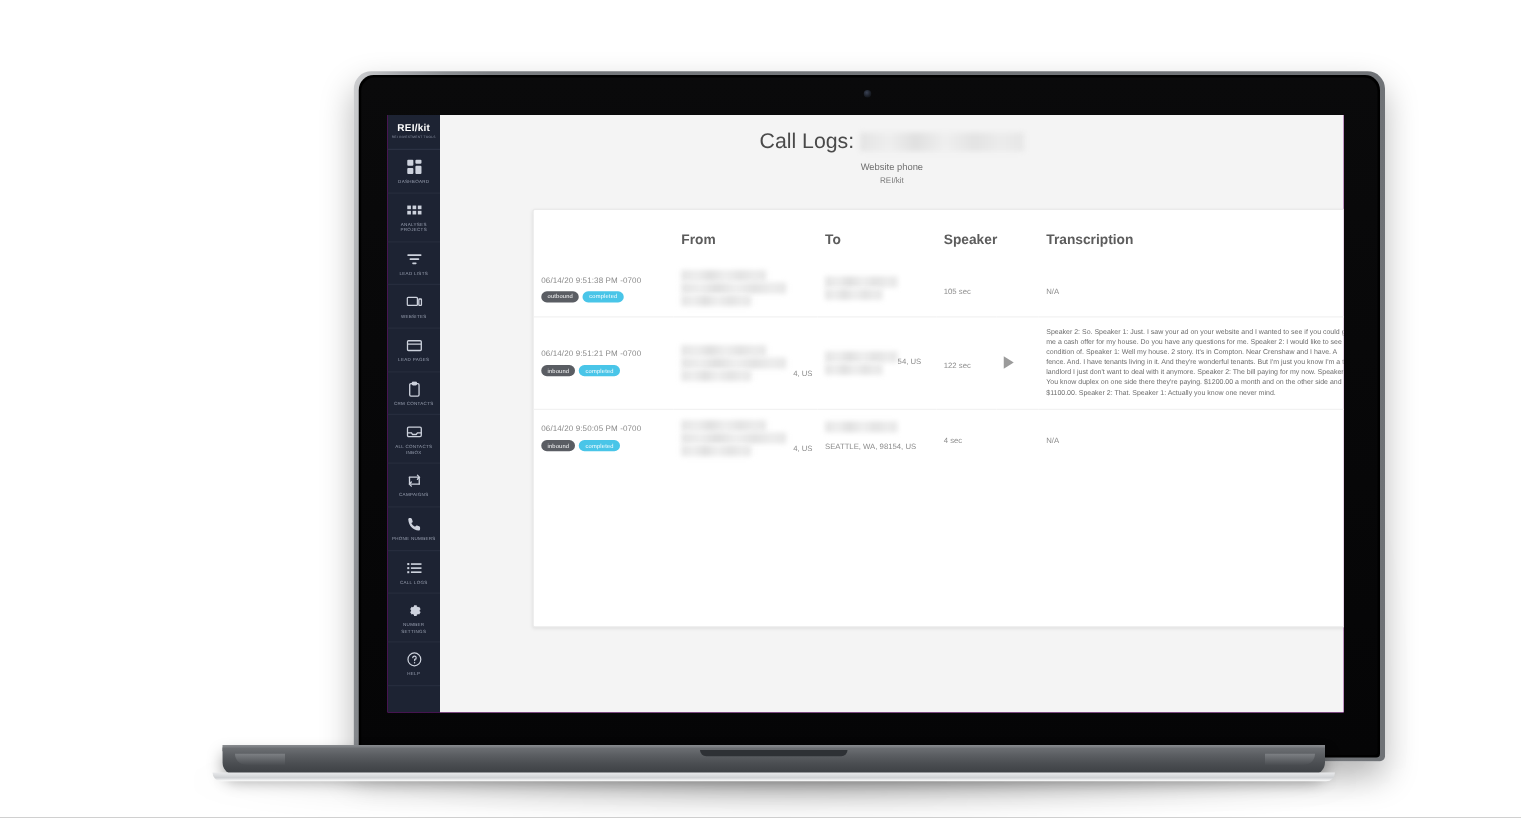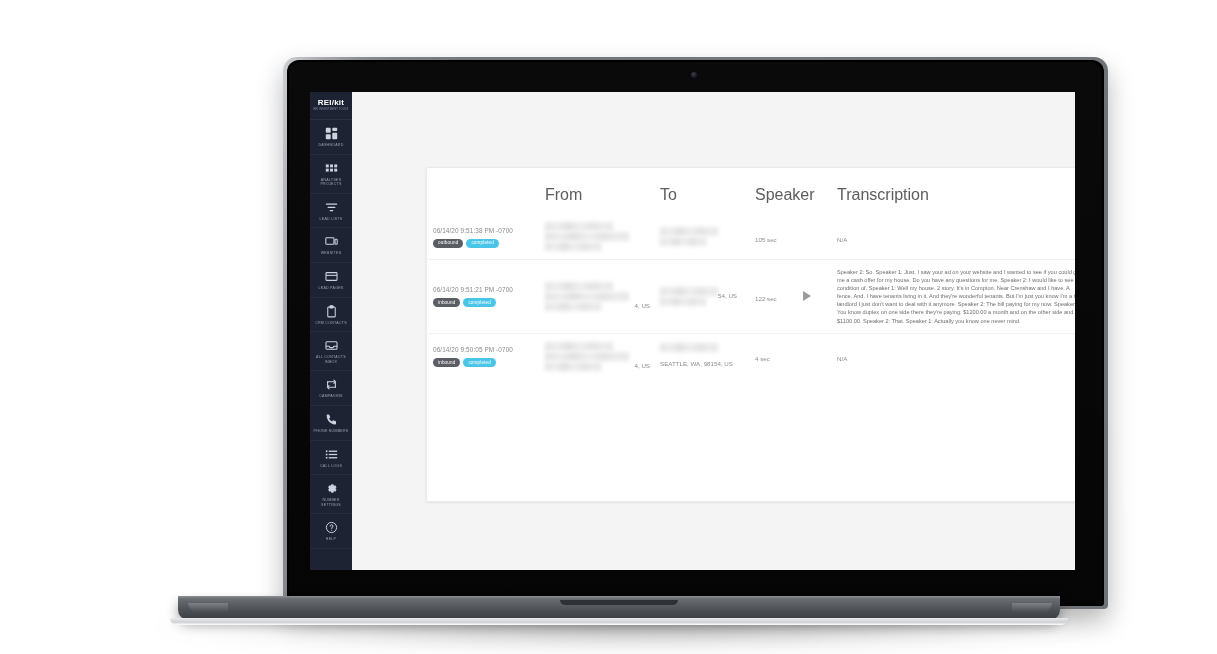--- a/index.html
+++ b/index.html
@@ -125,21 +125,21 @@
 
   .card{
     position:absolute; left:74px; top:75px; width:666px; height:335px;
     background:#fff; border:1px solid #eaeaea; border-radius:2px;
     box-shadow:0 1px 3px rgba(0,0,0,.08);
     overflow:hidden;
   }
 
   table.calls{ width:100%; border-collapse:collapse; table-layout:fixed; }
   table.calls th{
-    font-weight:400; font-size:16px; color:#5c5c5c;
+    font-weight:700; font-size:11px; color:#5c5c5c;
     text-align:left; padding:18px 6px 10px; vertical-align:bottom;
   }
   table.calls td{ padding:8px 6px; vertical-align:middle; }
 
   .col-meta{ width:112px; }
   .col-from{ width:115px; }
   .col-to{ width:95px; }
   .col-len{ width:48px; }
   .col-play{ width:34px; }
   .col-tr{ width:auto; }
@@ -328,20 +328,28 @@
                 <path d="M6.4 6.3a1.7 1.7 0 1 1 1.9 1.8v1.1" stroke-linecap="round"></path>
                 <circle cx="8.2" cy="11.4" r=".7" fill="currentColor" stroke="none"></circle>
               </svg>
           </span>
           <span class="nav-label">HELP</span>
         </div>
       </nav>
 
       <main class="content">
 
+        <div class="page-head">
+          <h1 class="page-title">
+            <span>Call Logs:</span>
+            <span class="redact title"></span>
+          </h1>
+          <div class="page-sub1">Website phone</div>
+          <div class="page-sub2">REI/kit</div>
+        </div>
 
         <section class="card">
           <table class="calls">
             <colgroup>
               <col class="col-meta">
                 <col class="col-from">
                 <col class="col-to">
               <col class="col-len">
                 <col class="col-play">
                 <col class="col-tr">

